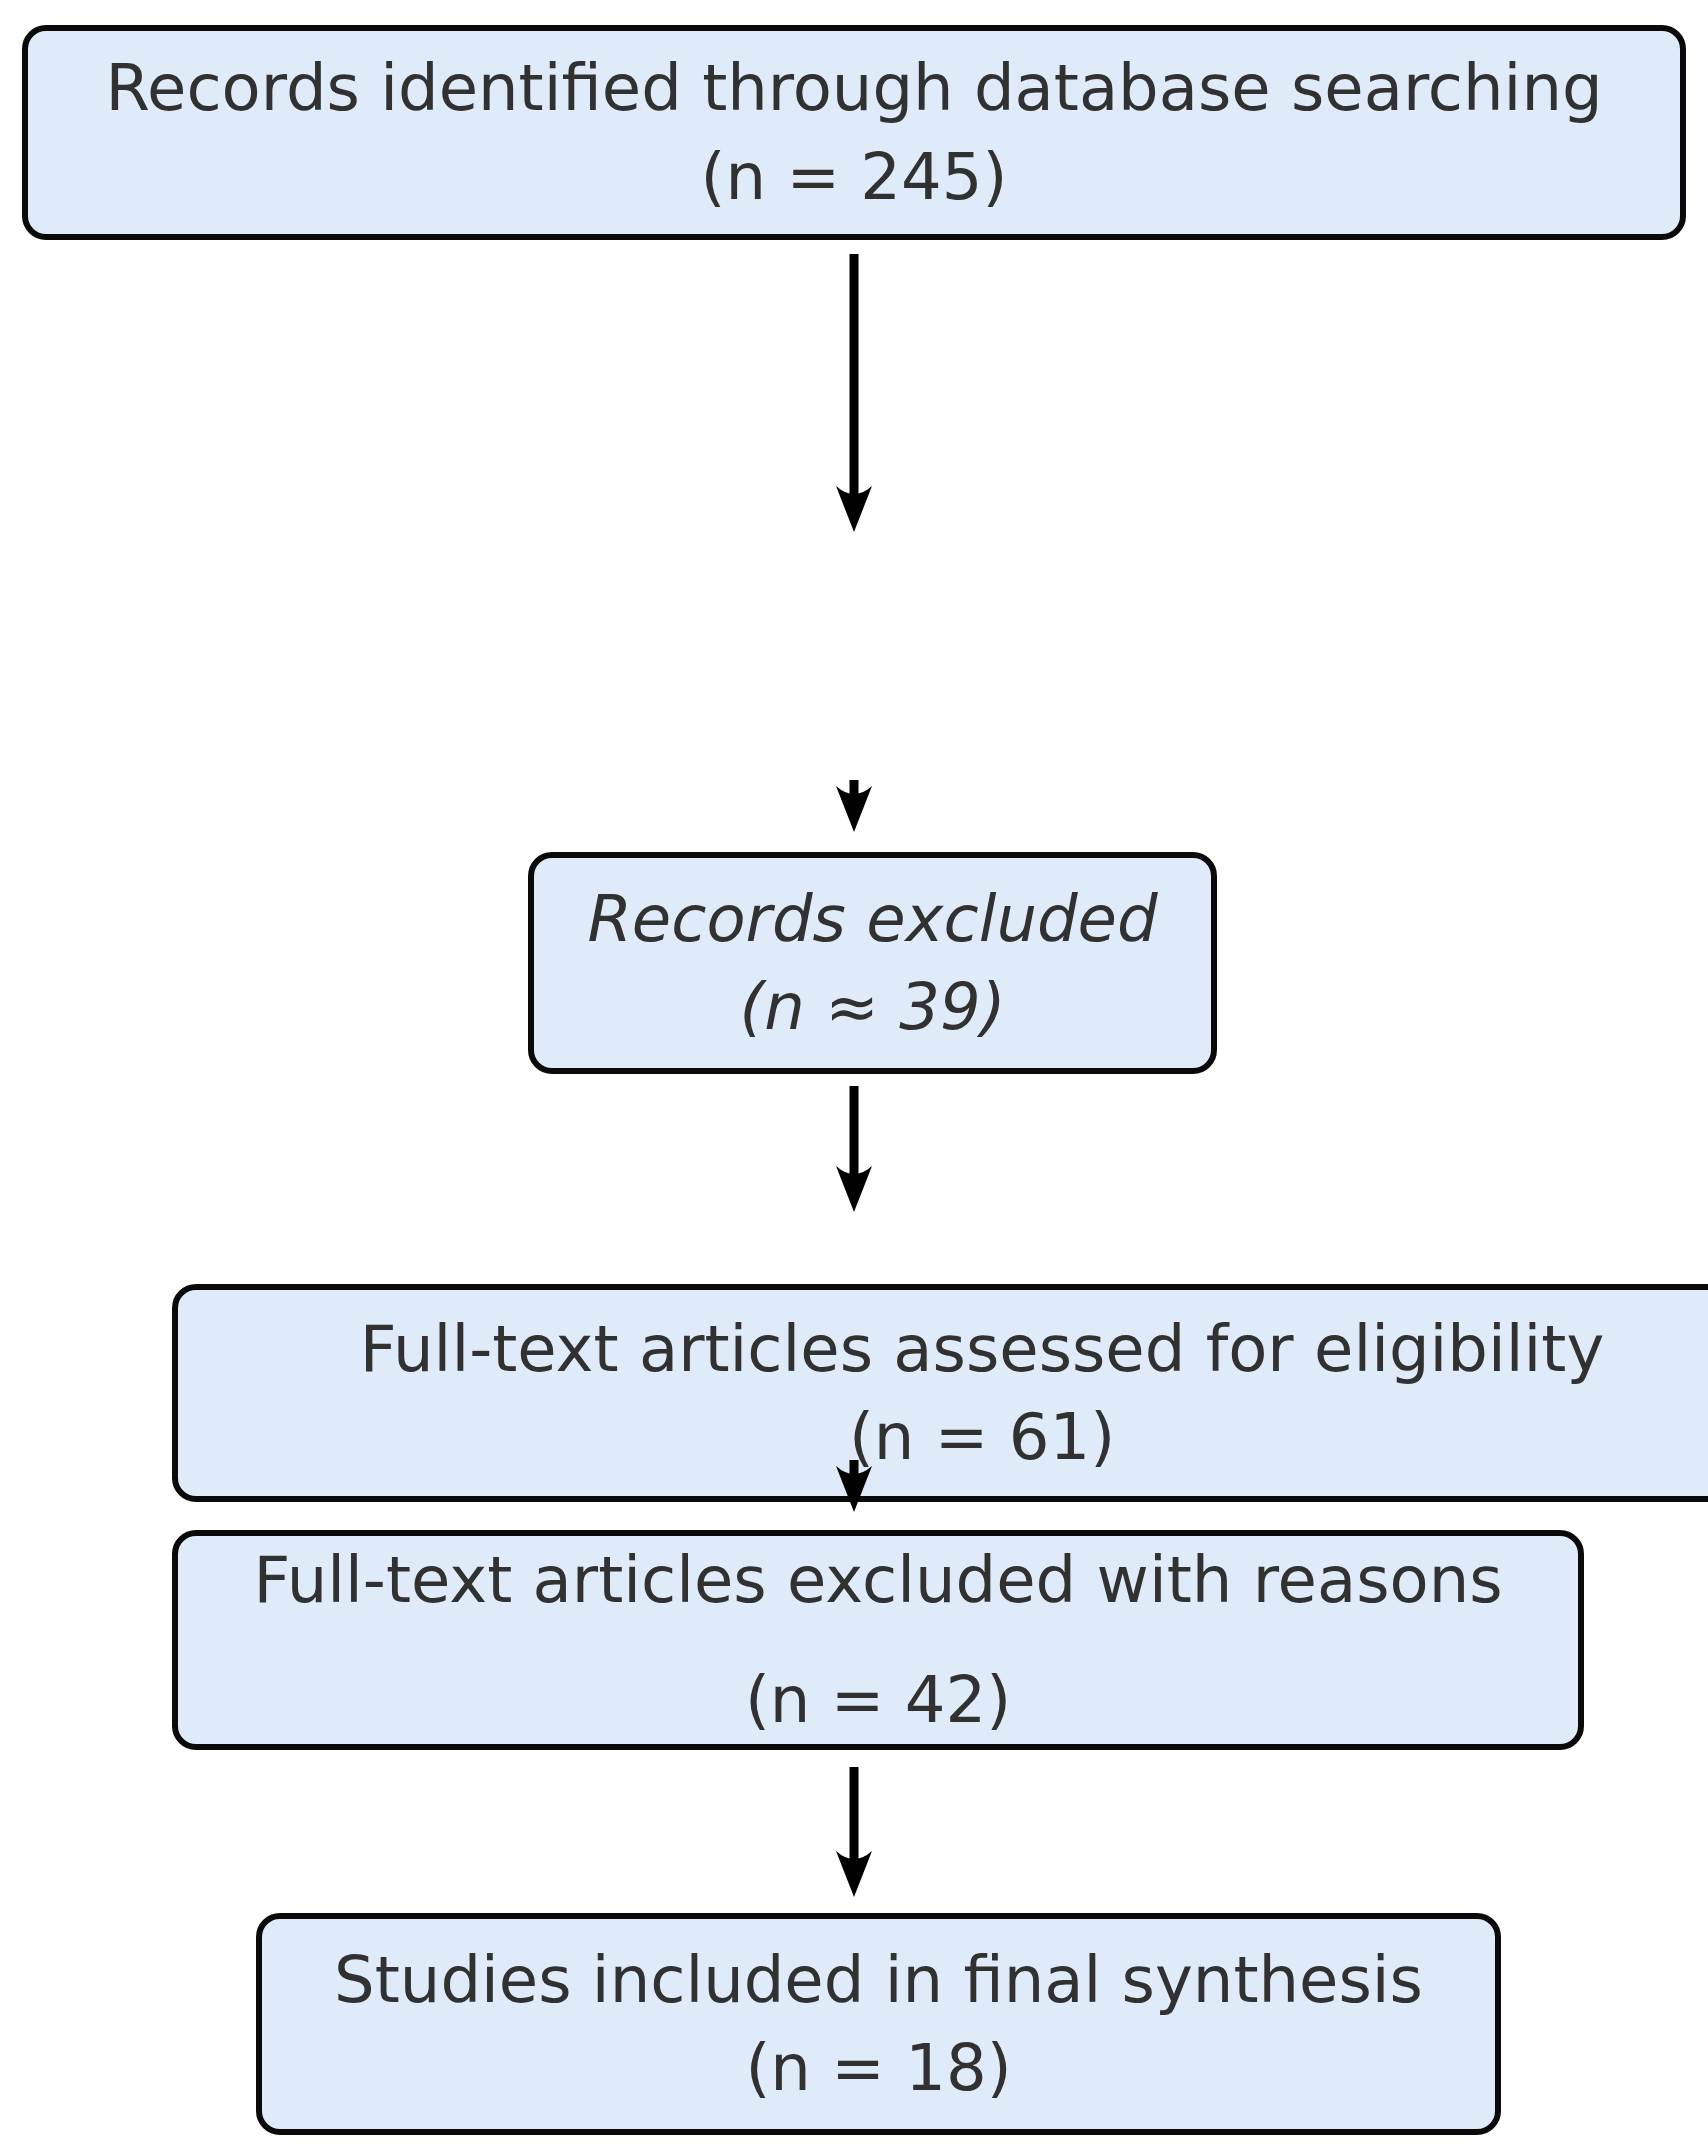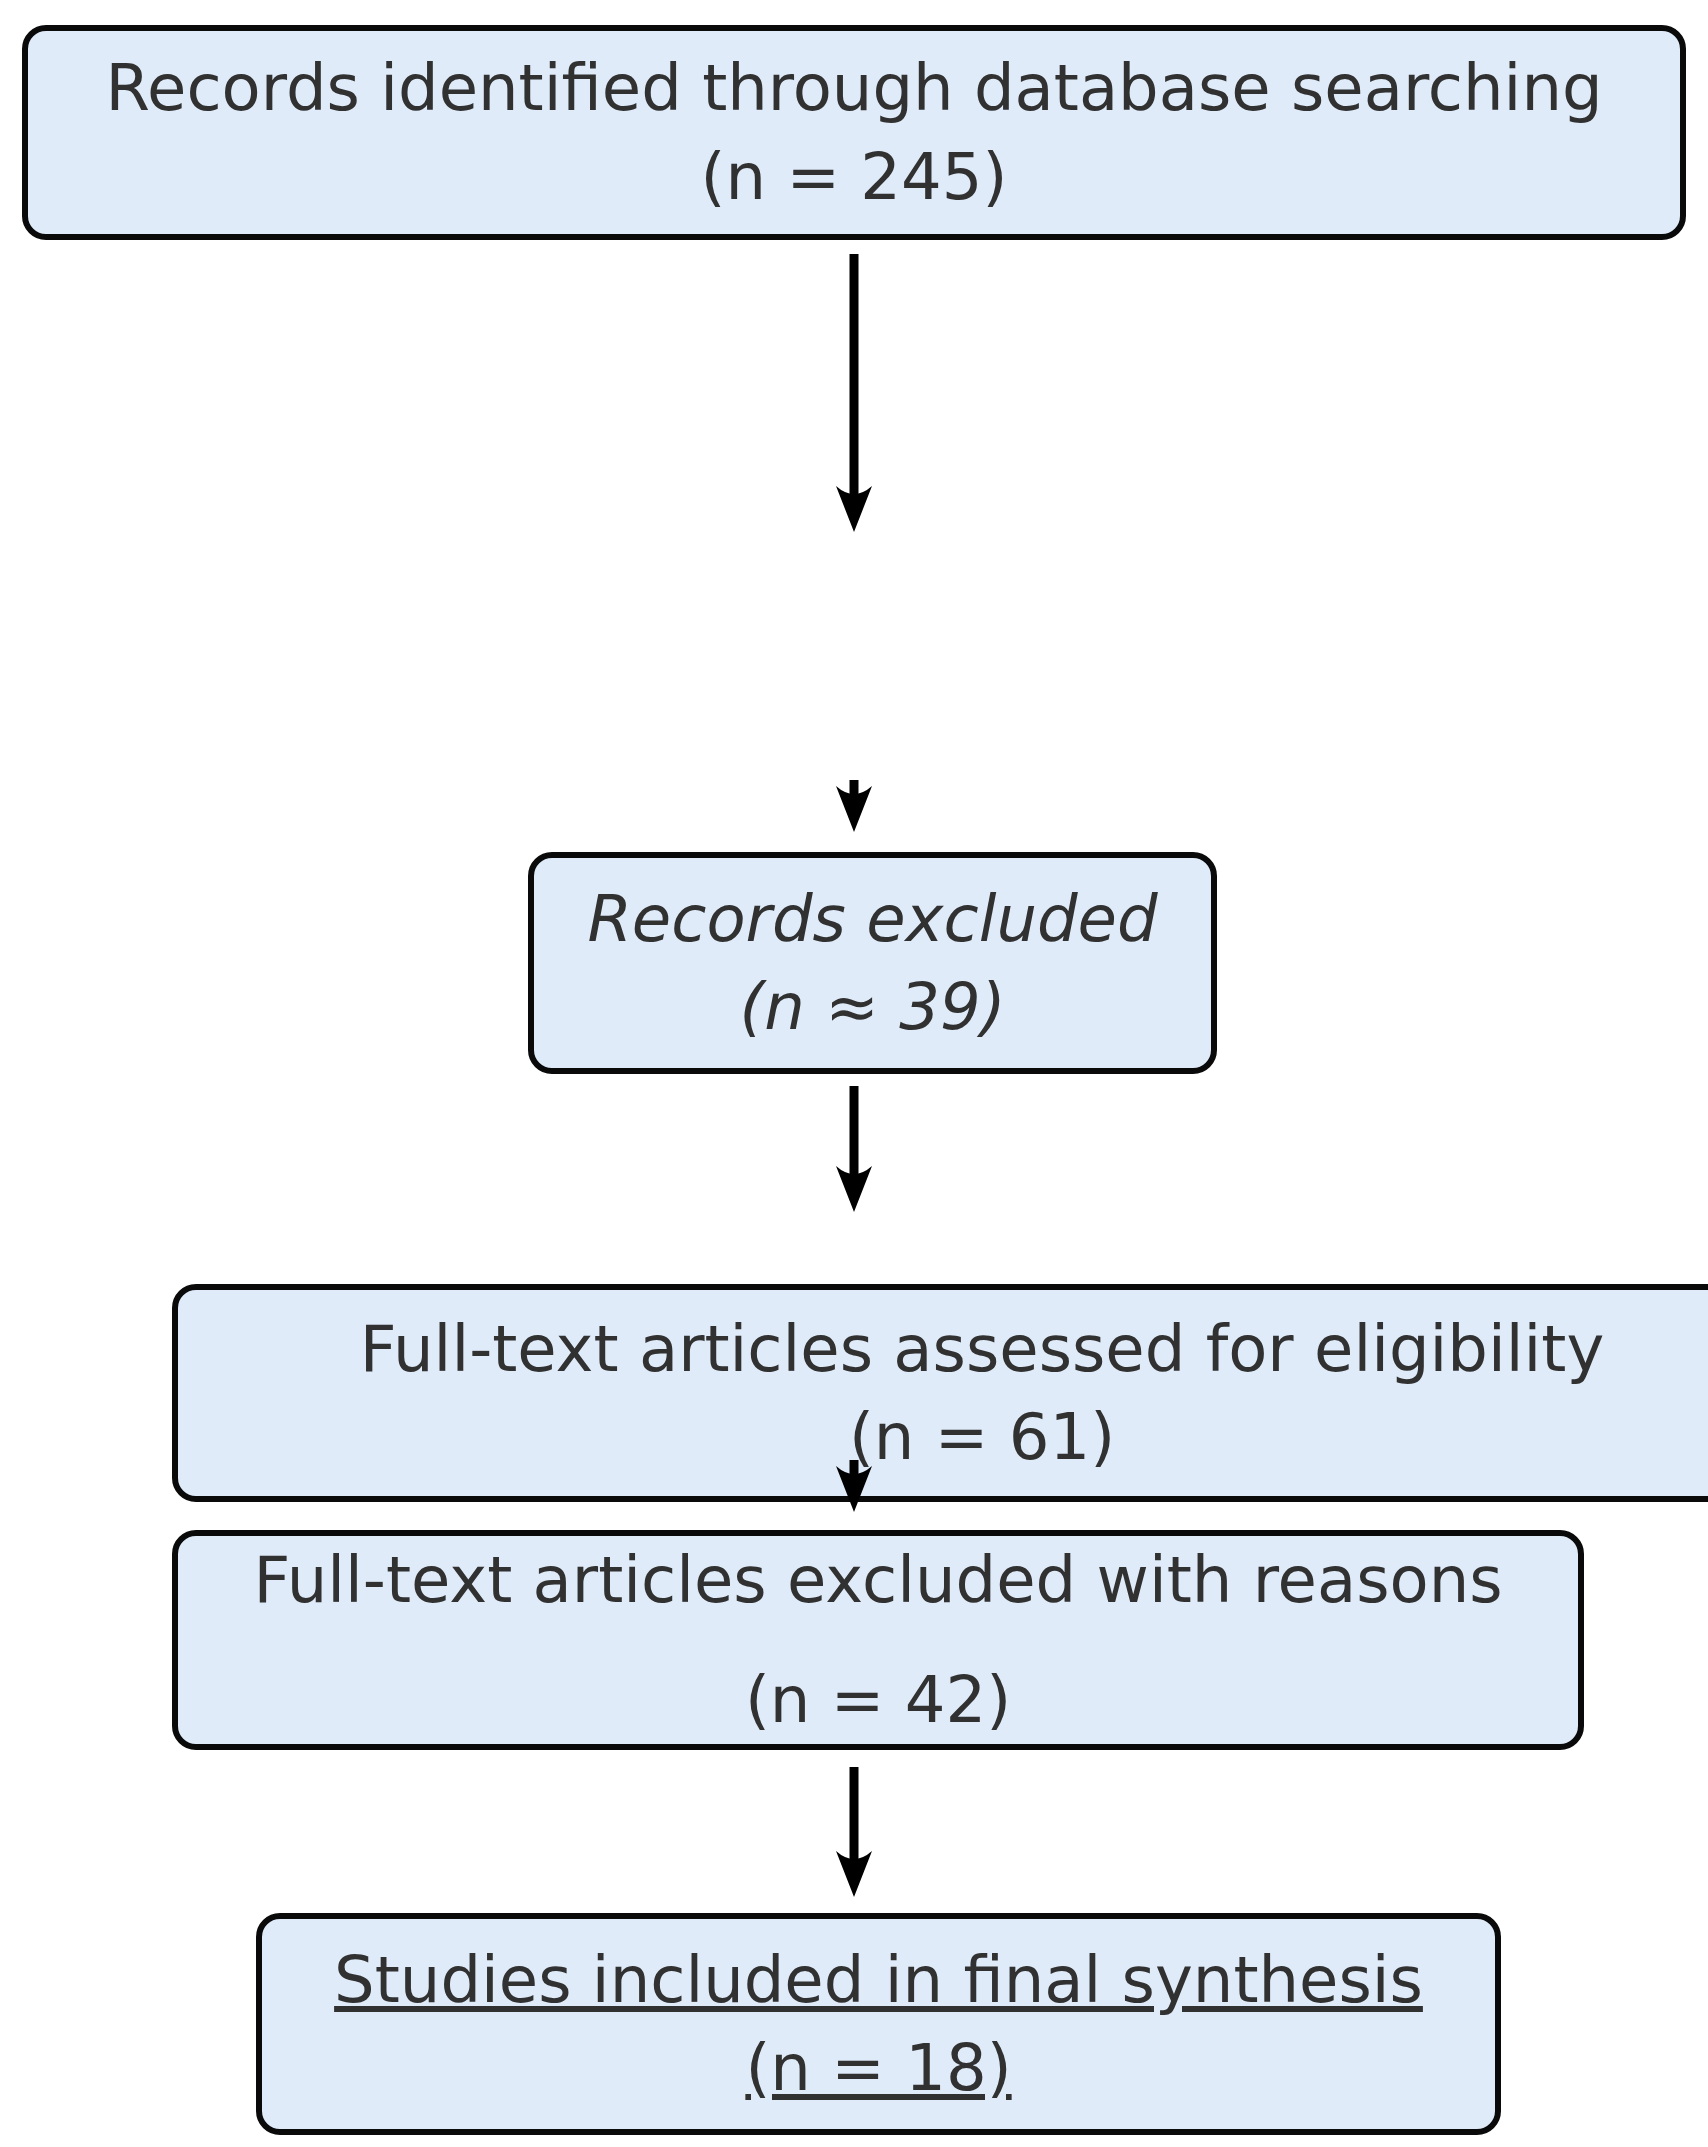--- a/index.html
+++ b/index.html
@@ -33,21 +33,21 @@
   }
   .box span {
     display: block;
     white-space: nowrap;
   }
   .b1 { left: 22px;  top: 25px;   width: 1664px; height: 215px; }
   .b2 { left: 256px; top: 550px;  width: 1228px; height: 217px; }
   .b3 { left: 528px; top: 852px;  width: 689px;  height: 222px; font-style: italic; }
   .b4 { left: 172px; top: 1284px; width: 1620px; height: 218px; }
   .b5 { left: 172px; top: 1530px; width: 1412px; height: 220px; gap: 32px; }
-  .b6 { left: 256px; top: 1913px; width: 1245px; height: 222px; text-decoration: underline; }
+  .b6 { left: 256px; top: 1913px; width: 1245px; height: 222px; }
   .arrow {
     position: absolute;
     left: 830px;
     width: 48px;
     color: var(--arrow, #000000);
   }
   .a1 { top: 250px;  height: 282px; }
   .a2 { top: 778px;  height: 54px;  }
   .a3 { top: 1082px; height: 130px; }
   .a4 { top: 1458px; height: 54px;  }

